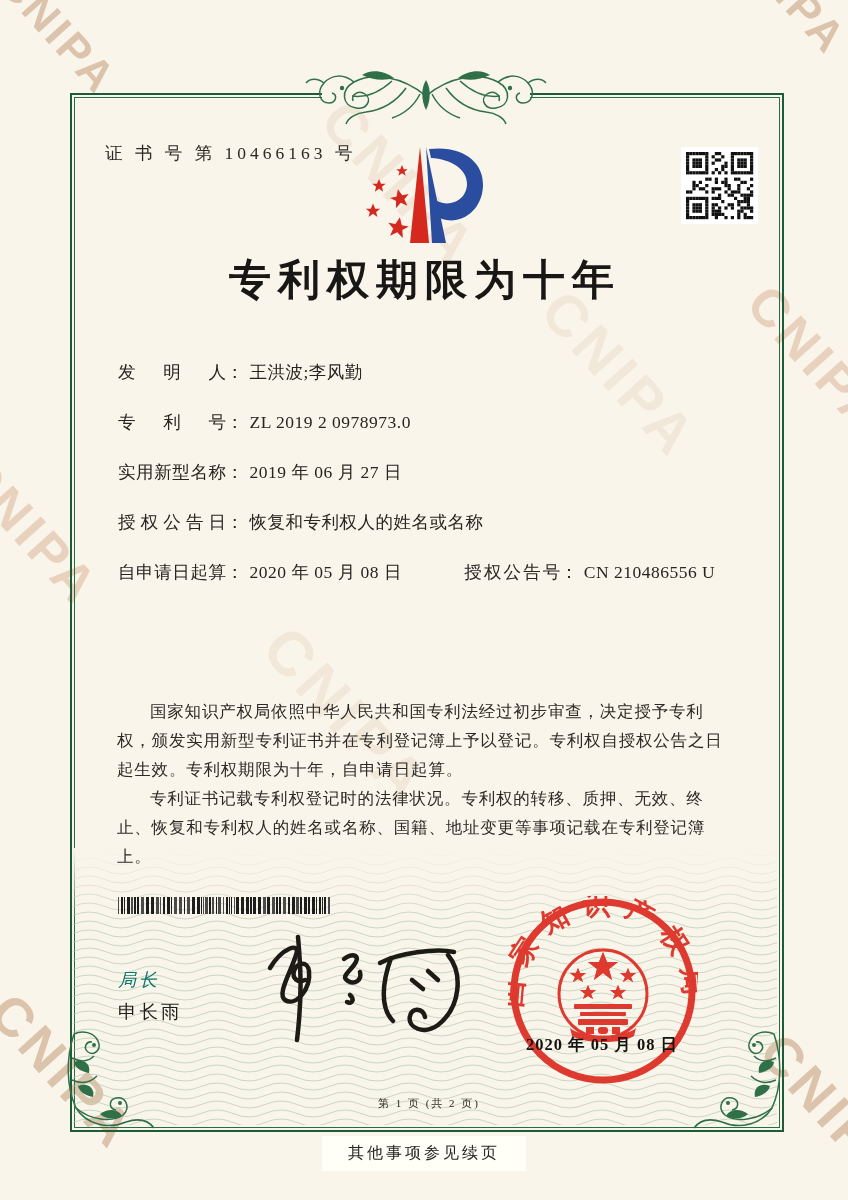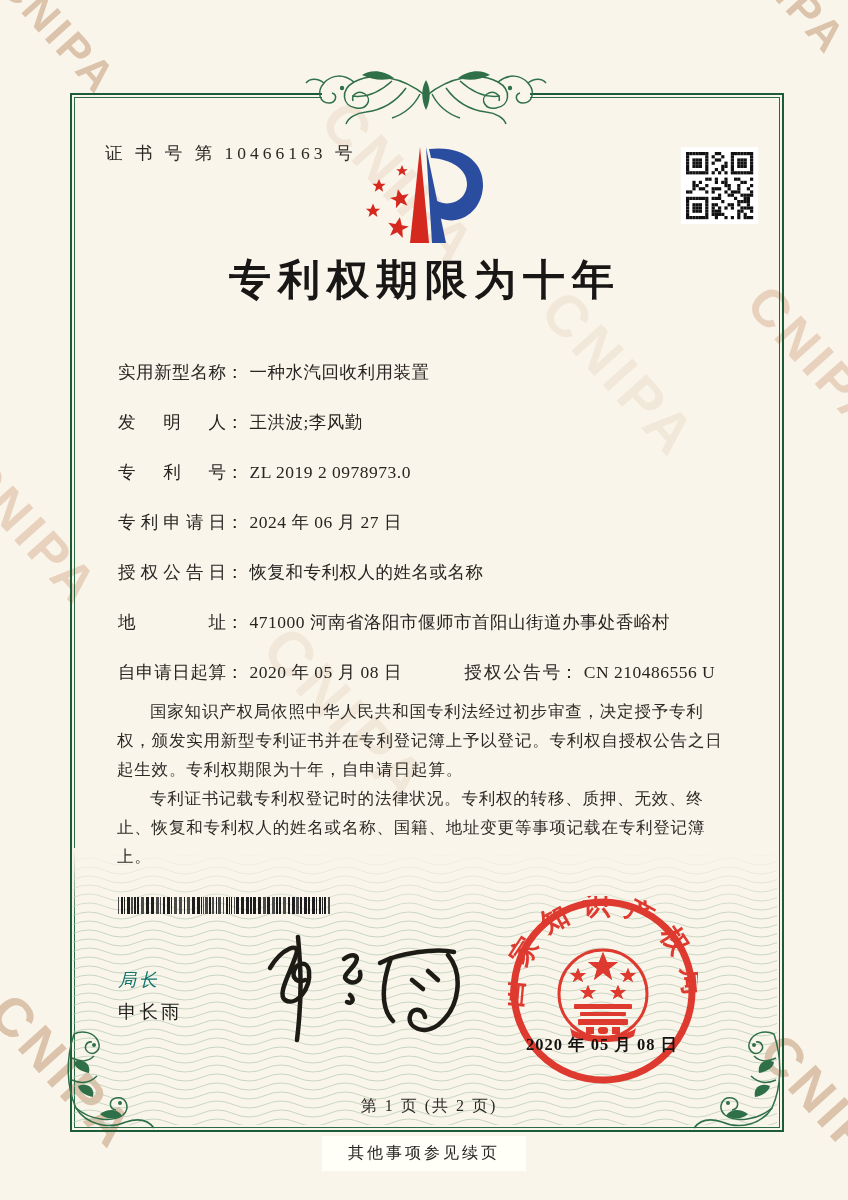--- a/index.html
+++ b/index.html
@@ -68,21 +68,21 @@
   .signoff-title{position:absolute;left:118px;top:968px;font-size:18px;letter-spacing:3px;color:#0f766e;font-style:italic;}
   .signoff-name{position:absolute;left:118px;top:999px;font-size:18.5px;letter-spacing:3px;color:#1f1e1b;}
   .signature{position:absolute;left:240px;top:928px;}
   .seal{position:absolute;left:508px;top:896px;}
   .seal-date{
     position:absolute;left:512px;top:1034px;width:180px;text-align:center;
     font-size:16.5px;letter-spacing:1px;color:#141310;font-weight:bold;
   }
   .page-num{
     position:absolute;left:70px;top:1096px;width:718px;text-align:center;
-    font-size:16px;letter-spacing:2px;color:#2b2a26;
+    font-size:11px;letter-spacing:2px;color:#2b2a26;
   }
   .footer-note{
     position:absolute;left:0;top:1136px;width:848px;text-align:center;
   }
   .footer-note span{
     display:inline-block;background:#fffef7;padding:7px 26px;
     font-size:16px;letter-spacing:3px;color:#262521;
   }
 </style>
 </head>
@@ -404,36 +404,30 @@
       <rect x="62.6" y="69" width="3.2" height="3.2" fill="#111"></rect>
       <rect x="65.80000000000001" y="69" width="3.2" height="3.2" fill="#111"></rect>
       <rect x="69" y="69" width="3.2" height="3.2" fill="#111"></rect>
     </svg>
 </div>
 
 <div class="title">专利权期限为十年</div>
 
 <div class="fields">
   <div class="frow">
-    <span class="f-label">实用新型名称</span><span class="f-colon">：</span><span class="f-val">一种水汽回收利用装置</span>
-  </div>
-  <div class="frow">
     <span class="f-label">发明人</span><span class="f-colon">：</span><span class="f-val">王洪波;李风勤</span>
   </div>
   <div class="frow">
     <span class="f-label">专利号</span><span class="f-colon">：</span><span class="f-val">ZL 2019 2 0978973.0</span>
   </div>
   <div class="frow">
-    <span class="f-label">专利申请日</span><span class="f-colon">：</span><span class="f-val">2024 年 06 月 27 日</span>
+    <span class="f-label">实用新型名称</span><span class="f-colon">：</span><span class="f-val">2019 年 06 月 27 日</span>
   </div>
   <div class="frow">
     <span class="f-label">授权公告日</span><span class="f-colon">：</span><span class="f-val">恢复和专利权人的姓名或名称</span>
-  </div>
-  <div class="frow">
-    <span class="f-label">地址</span><span class="f-colon">：</span><span class="f-val">471000 河南省洛阳市偃师市首阳山街道办事处香峪村</span>
   </div>
   <div class="frow">
     <span>
       <span class="f-label">自申请日起算</span><span class="f-colon">：</span><span class="f-val">2020 年 05 月 08 日</span>
     </span>
     <span class="grant-no">
       <span class="f-label">授权公告号</span><span class="f-colon">：</span><span class="f-val">CN 210486556 U</span>
     </span>
   </div>
 </div>

